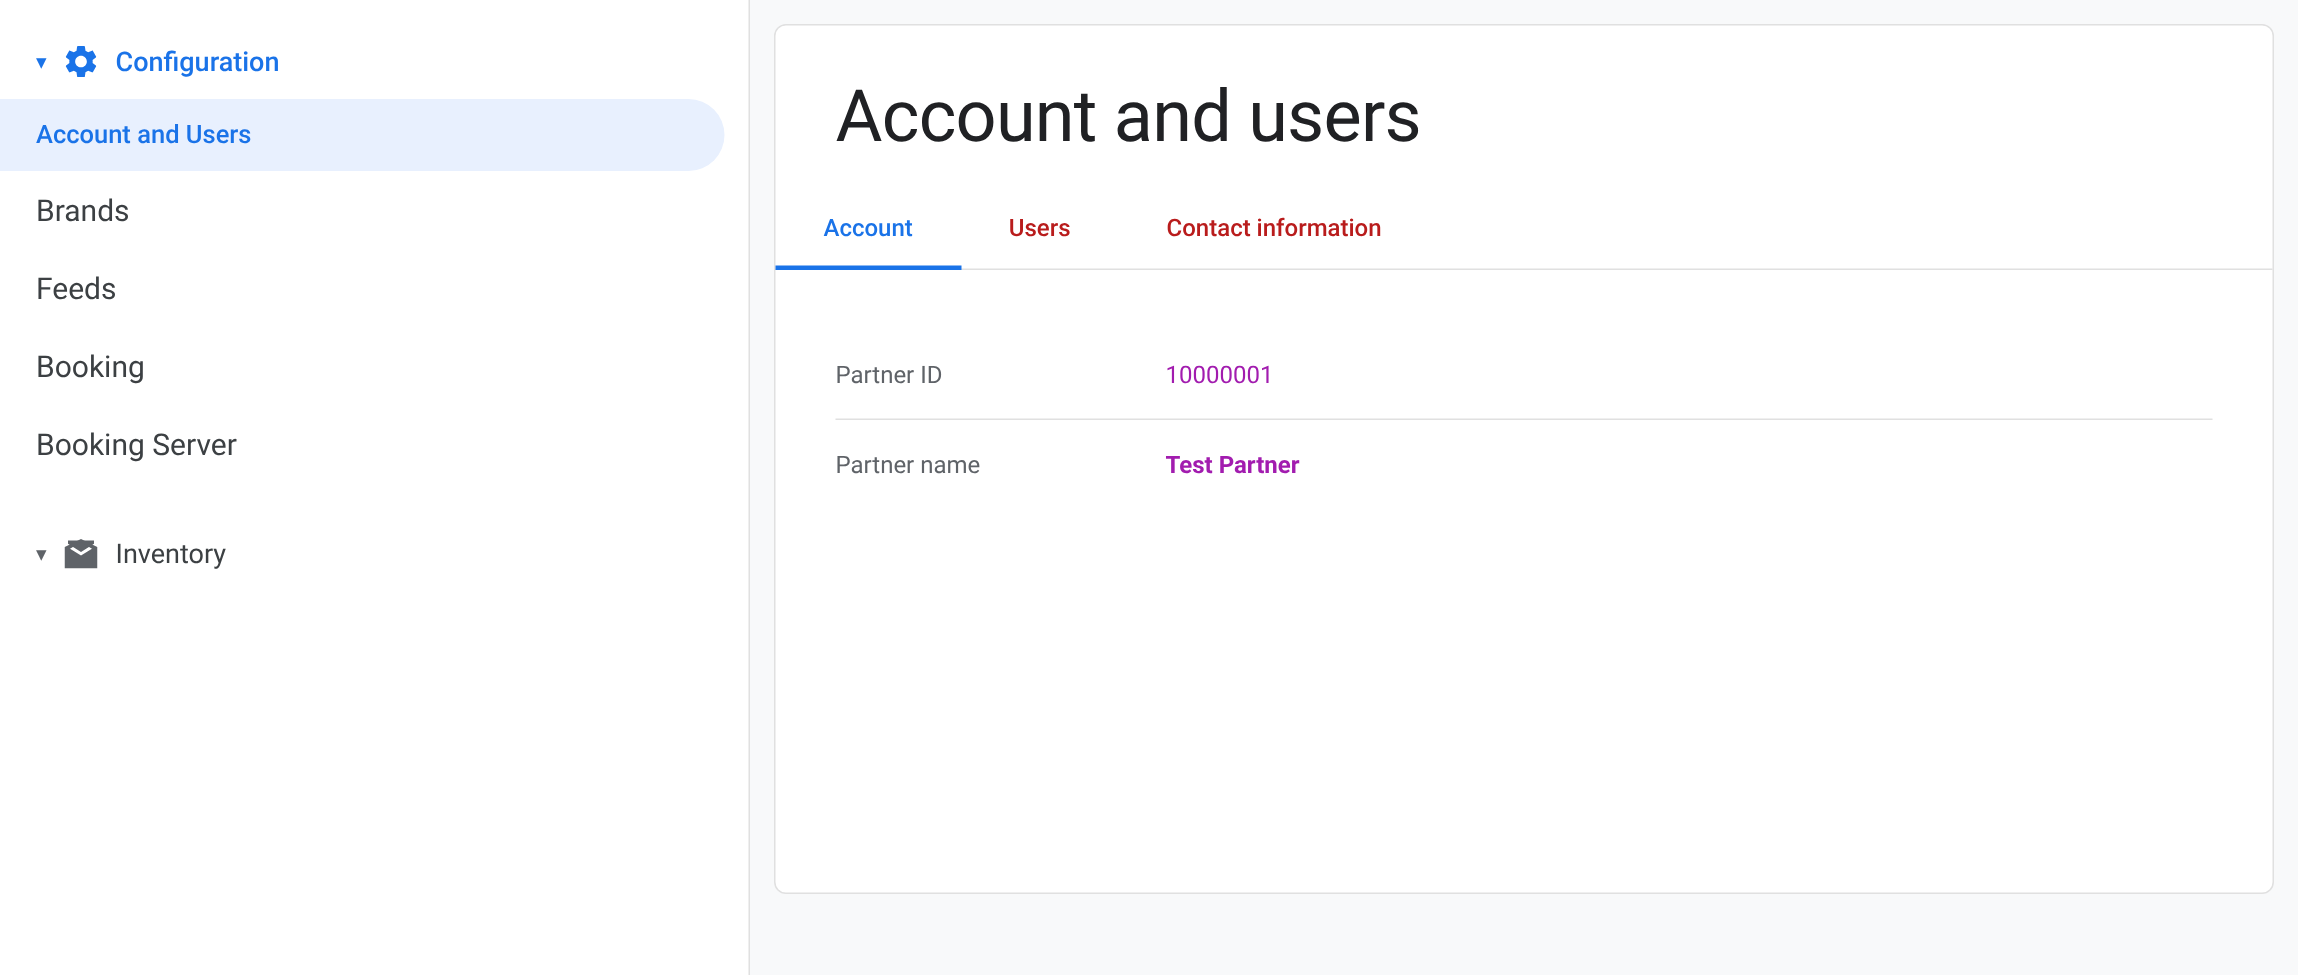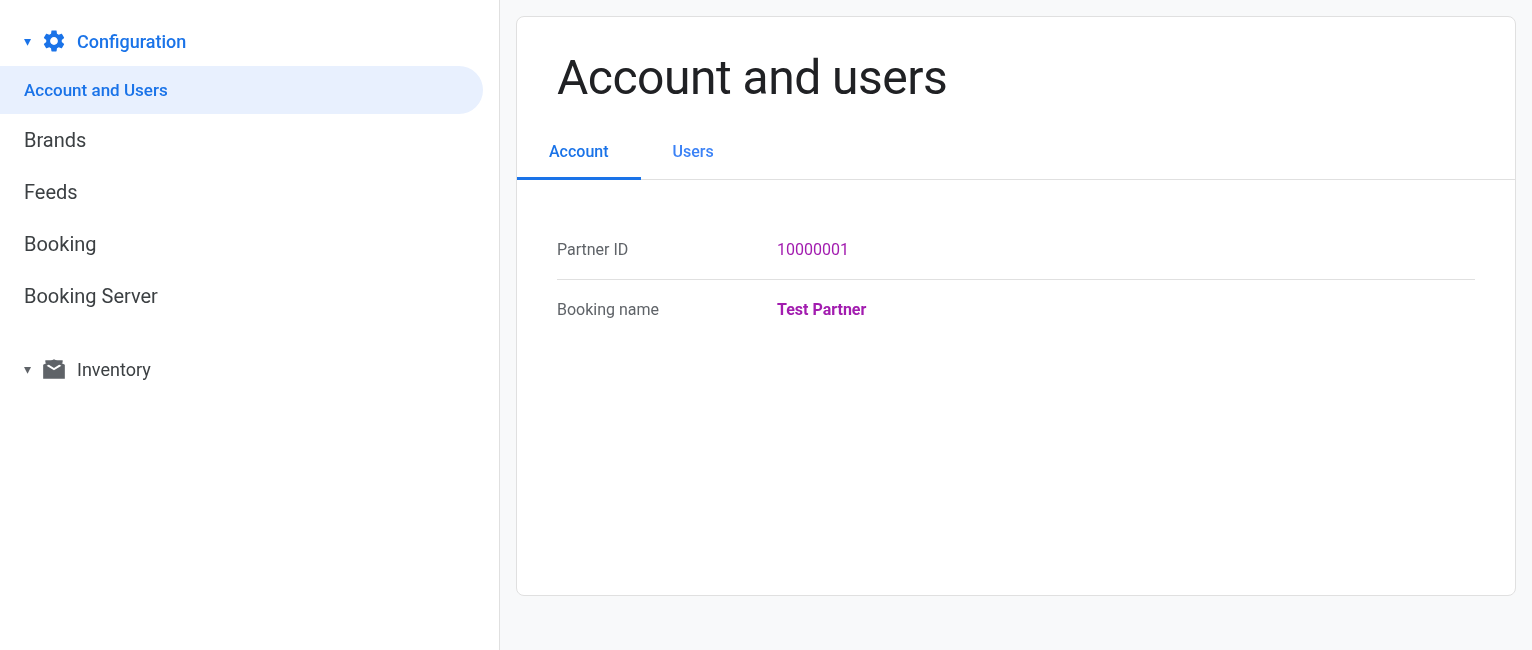--- a/index.html
+++ b/index.html
@@ -116,21 +116,21 @@
       display: flex;
       border-bottom: 1px solid #e0e0e0;
       padding: 0 0px;
     }
 
     .tab {
       padding: 16px 32px;
       font-size: 16px;
       font-weight: 500;
       cursor: pointer;
-      color: #3b82f6;
+      color: #b91c1c;
       border-bottom: 3px solid transparent;
       margin-bottom: -1px;
       white-space: nowrap;
     }
 
     .tab.active {
       color: #1a73e8;
       border-bottom: 3px solid #1a73e8;
     }
 
@@ -218,28 +218,31 @@
 
     <h1 class="page-title">Account and users</h1>
 
     <div class="tabs-container">
       <div class="tab active">
         <span>Account</span>
       </div>
       <div class="tab">
         <span>Users</span>
       </div>
+      <div class="tab">
+        <span>Contact information</span>
+      </div>
     </div>
 
     <div class="account-content">
 
       <div class="account-row">
         <span class="row-label">Partner ID</span>
         <span class="row-value">10000001</span>
       </div>
 
       <div class="account-row">
-        <span class="row-label">Booking name</span>
+        <span class="row-label">Partner name</span>
         <span class="row-value bold">Test Partner</span>
       </div>
     </div>
   </div>
 </div>
 
 </body></html>

